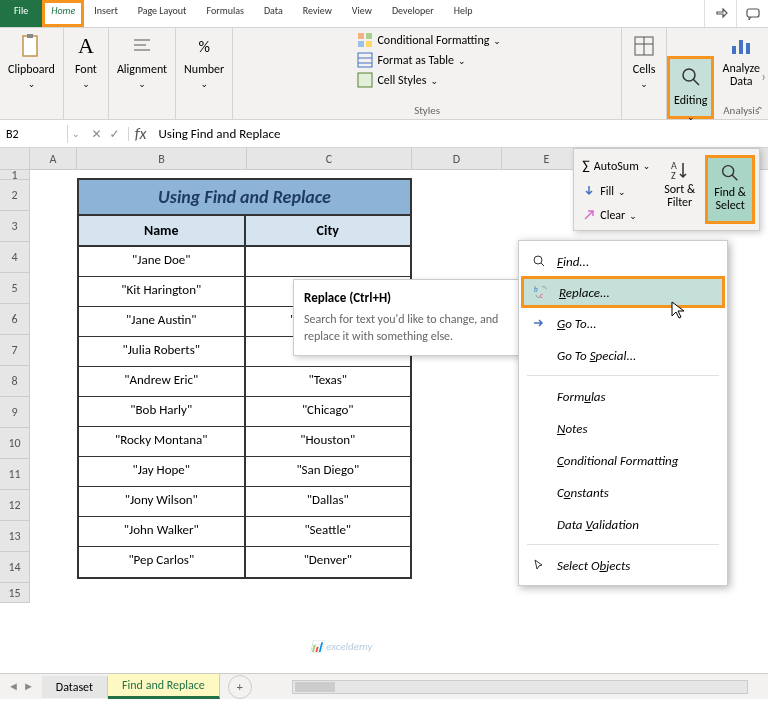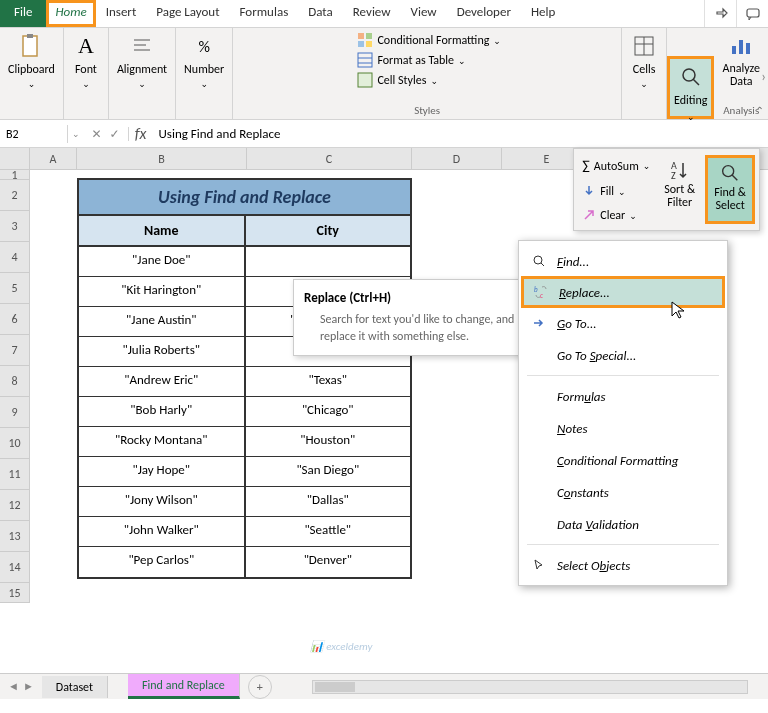--- a/index.html
+++ b/index.html
@@ -1,19 +1,19 @@
 <!DOCTYPE html>
 <html><head>
 <meta charset="utf-8">
 <style>
 * { box-sizing: border-box; margin: 0; padding: 0; font-family: 'Segoe UI', Calibri, sans-serif; }
 body { background: #fff; width: 768px; height: 713px; overflow: hidden; position: relative; }
 
 .ribbon-tabs { display: flex; background: #fff; border-bottom: 1px solid #d4d4d4; height: 28px; }
-.ribbon-tab { padding: 4px 10px; font-size: 13px; color: #333; cursor: pointer; }
+.ribbon-tab { padding: 4px 10px; font-size: 10px; color: #333; cursor: pointer; }
 .ribbon-tab.file { background: #217346; color: #fff; padding: 4px 14px; }
 .ribbon-tab.active { border-bottom: 3px solid #217346; color: #217346; font-weight: 500; }
 .ribbon-tab.highlight { border: 3px solid #f7941d; padding: 1px 6px 1px 6px; font-style: italic; }
 .ribbon-icons { margin-left: auto; display: flex; gap: 0; }
 .ribbon-icon-btn { width: 32px; display: flex; align-items: center; justify-content: center; border-left: 1px solid #e0e0e0; }
 
 .ribbon-body { display: flex; background: #f3f2f1; height: 92px; border-bottom: 1px solid #d4d4d4; position: relative; }
 .group { display: flex; flex-direction: column; align-items: center; border-right: 1px solid #d4d4d4; padding: 4px 8px 2px 8px; justify-content: space-between; }
 .group-label { font-size: 11px; color: #666; }
 .group-content { display: flex; flex-direction: column; align-items: center; gap: 2px; }
@@ -57,26 +57,26 @@
 .popout-big.hl { background: #a8d5c5; border: 3px solid #f7941d; }
 
 .dropdown-menu { position: absolute; left: 518px; top: 240px; width: 210px; background: #fff; border: 1px solid #ccc; box-shadow: 2px 2px 8px rgba(0,0,0,0.3); z-index: 10; padding: 4px 0; font-style: italic; }
 .menu-item { display: flex; align-items: center; gap: 10px; padding: 8px 12px; font-size: 13px; }
 .menu-item.highlighted { background: #c5e0d8; border: 3px solid #f7941d; margin: -1px 2px; padding: 5px 9px; }
 .menu-sep { height: 1px; background: #e0e0e0; margin: 4px 8px; }
 .menu-icon { width: 16px; height: 16px; display: flex; align-items: center; justify-content: center; font-size: 13px; }
 
 .tooltip { position: absolute; left: 293px; top: 279px; width: 235px; background: #fff; border: 1px solid #ccc; box-shadow: 2px 2px 6px rgba(0,0,0,0.2); padding: 10px; z-index: 8; }
 .tooltip-title { font-weight: bold; font-size: 13px; margin-bottom: 6px; }
-.tooltip-body { font-size: 12px; color: #666; line-height: 1.4; margin-left: 16px; }
+.tooltip-body { font-size: 12px; color: #666; line-height: 1.4; }
 
 .sheet-tabs { position: absolute; bottom: 14px; left: 0; right: 0; height: 26px; display: flex; align-items: center; background: #f3f2f1; border-top: 1px solid #ccc; }
 .sheet-nav { display: flex; gap: 4px; padding: 0 8px; color: #888; font-size: 11px; }
 .sheet-tab { padding: 4px 14px; font-size: 12px; border-right: 1px solid #ccc; background: #e6e6e6; }
-.sheet-tab.active { background: #f0abfc; border-bottom: 3px solid #217346; color: #217346; font-weight: 500; margin-left: 20px; }
+.sheet-tab.active { background: #fef9c3; border-bottom: 3px solid #217346; color: #217346; font-weight: 500; }
 .add-sheet { width: 24px; height: 24px; border: 1px solid #ccc; border-radius: 50%; display: flex; align-items: center; justify-content: center; margin-left: 8px; font-size: 12px; color: #666; }
 .hscroll { flex: 1; margin: 0 20px 0 40px; height: 14px; background: #e6e6e6; border: 1px solid #ccc; position: relative; }
 .hscroll-thumb { position: absolute; left: 2px; top: 1px; width: 40px; height: 10px; background: #ccc; }
 
 .watermark { position: absolute; left: 310px; top: 640px; font-size: 11px; color: #b8cde0; font-style: italic; z-index: 1; pointer-events: none; }
 .cursor { position: absolute; left: 670px; top: 300px; font-size: 16px; z-index: 20; pointer-events: none; }
 
 svg { display: block; }
 .underline { text-decoration: underline; }
 </style>

